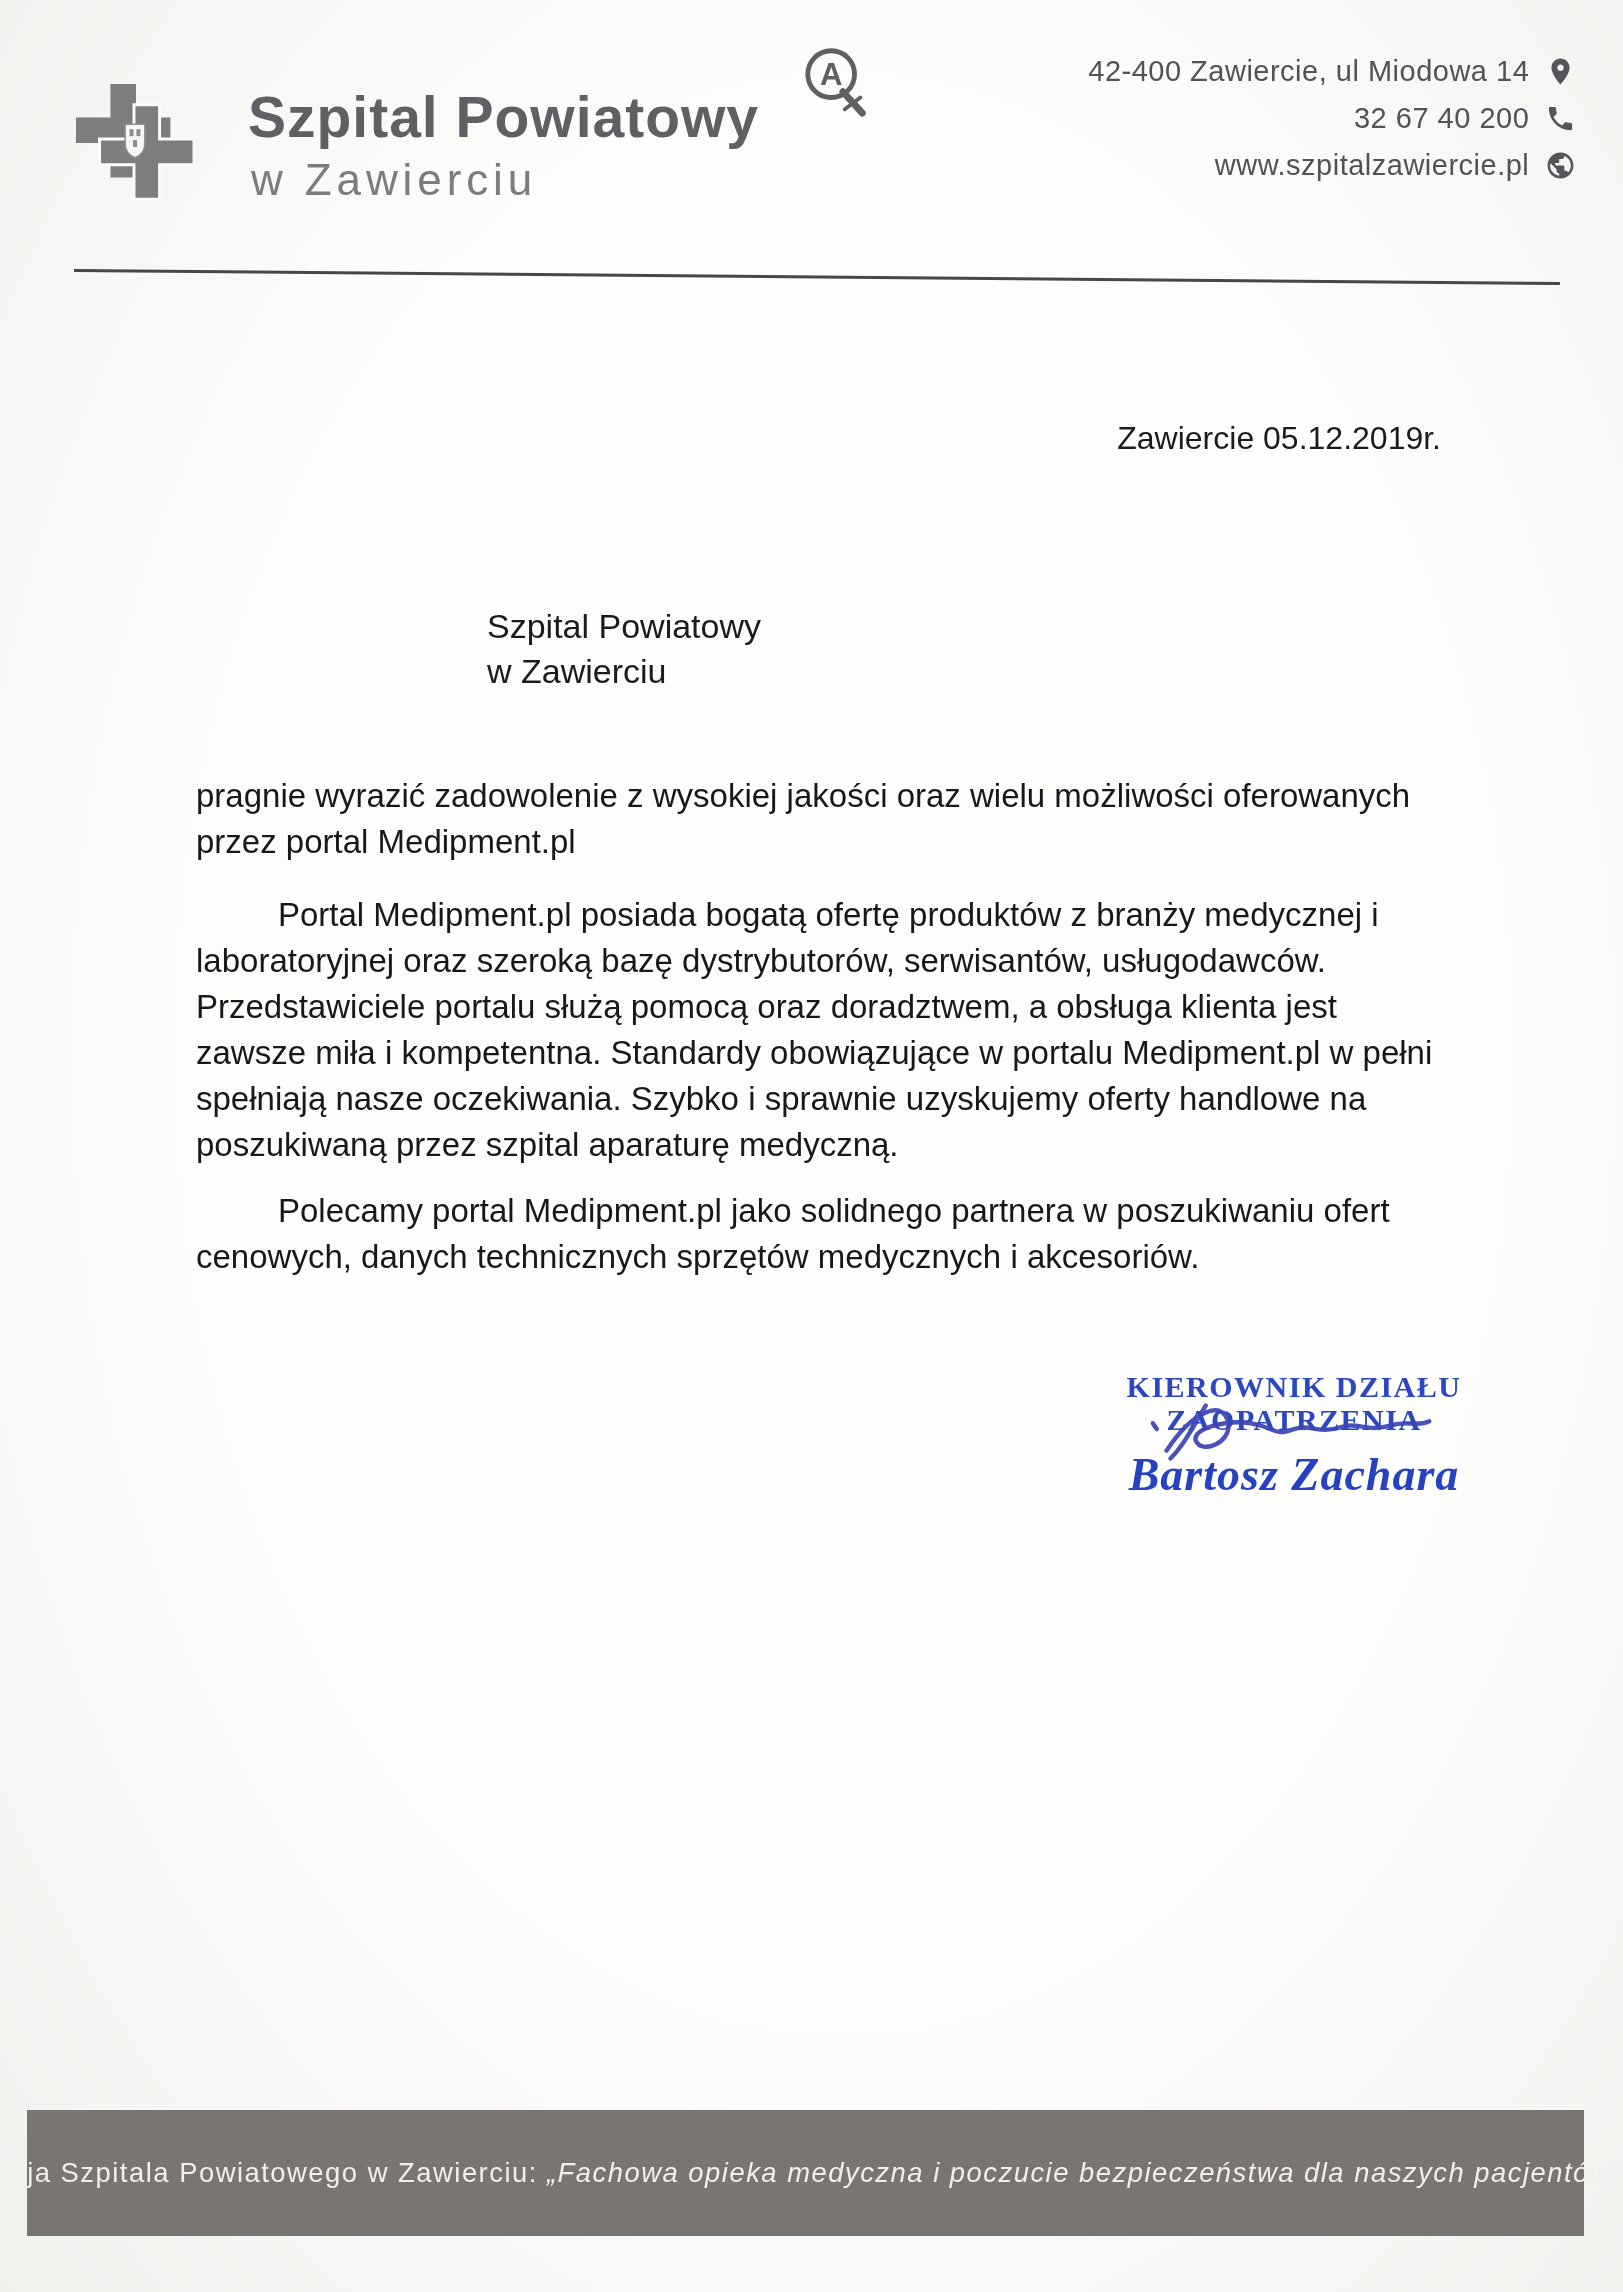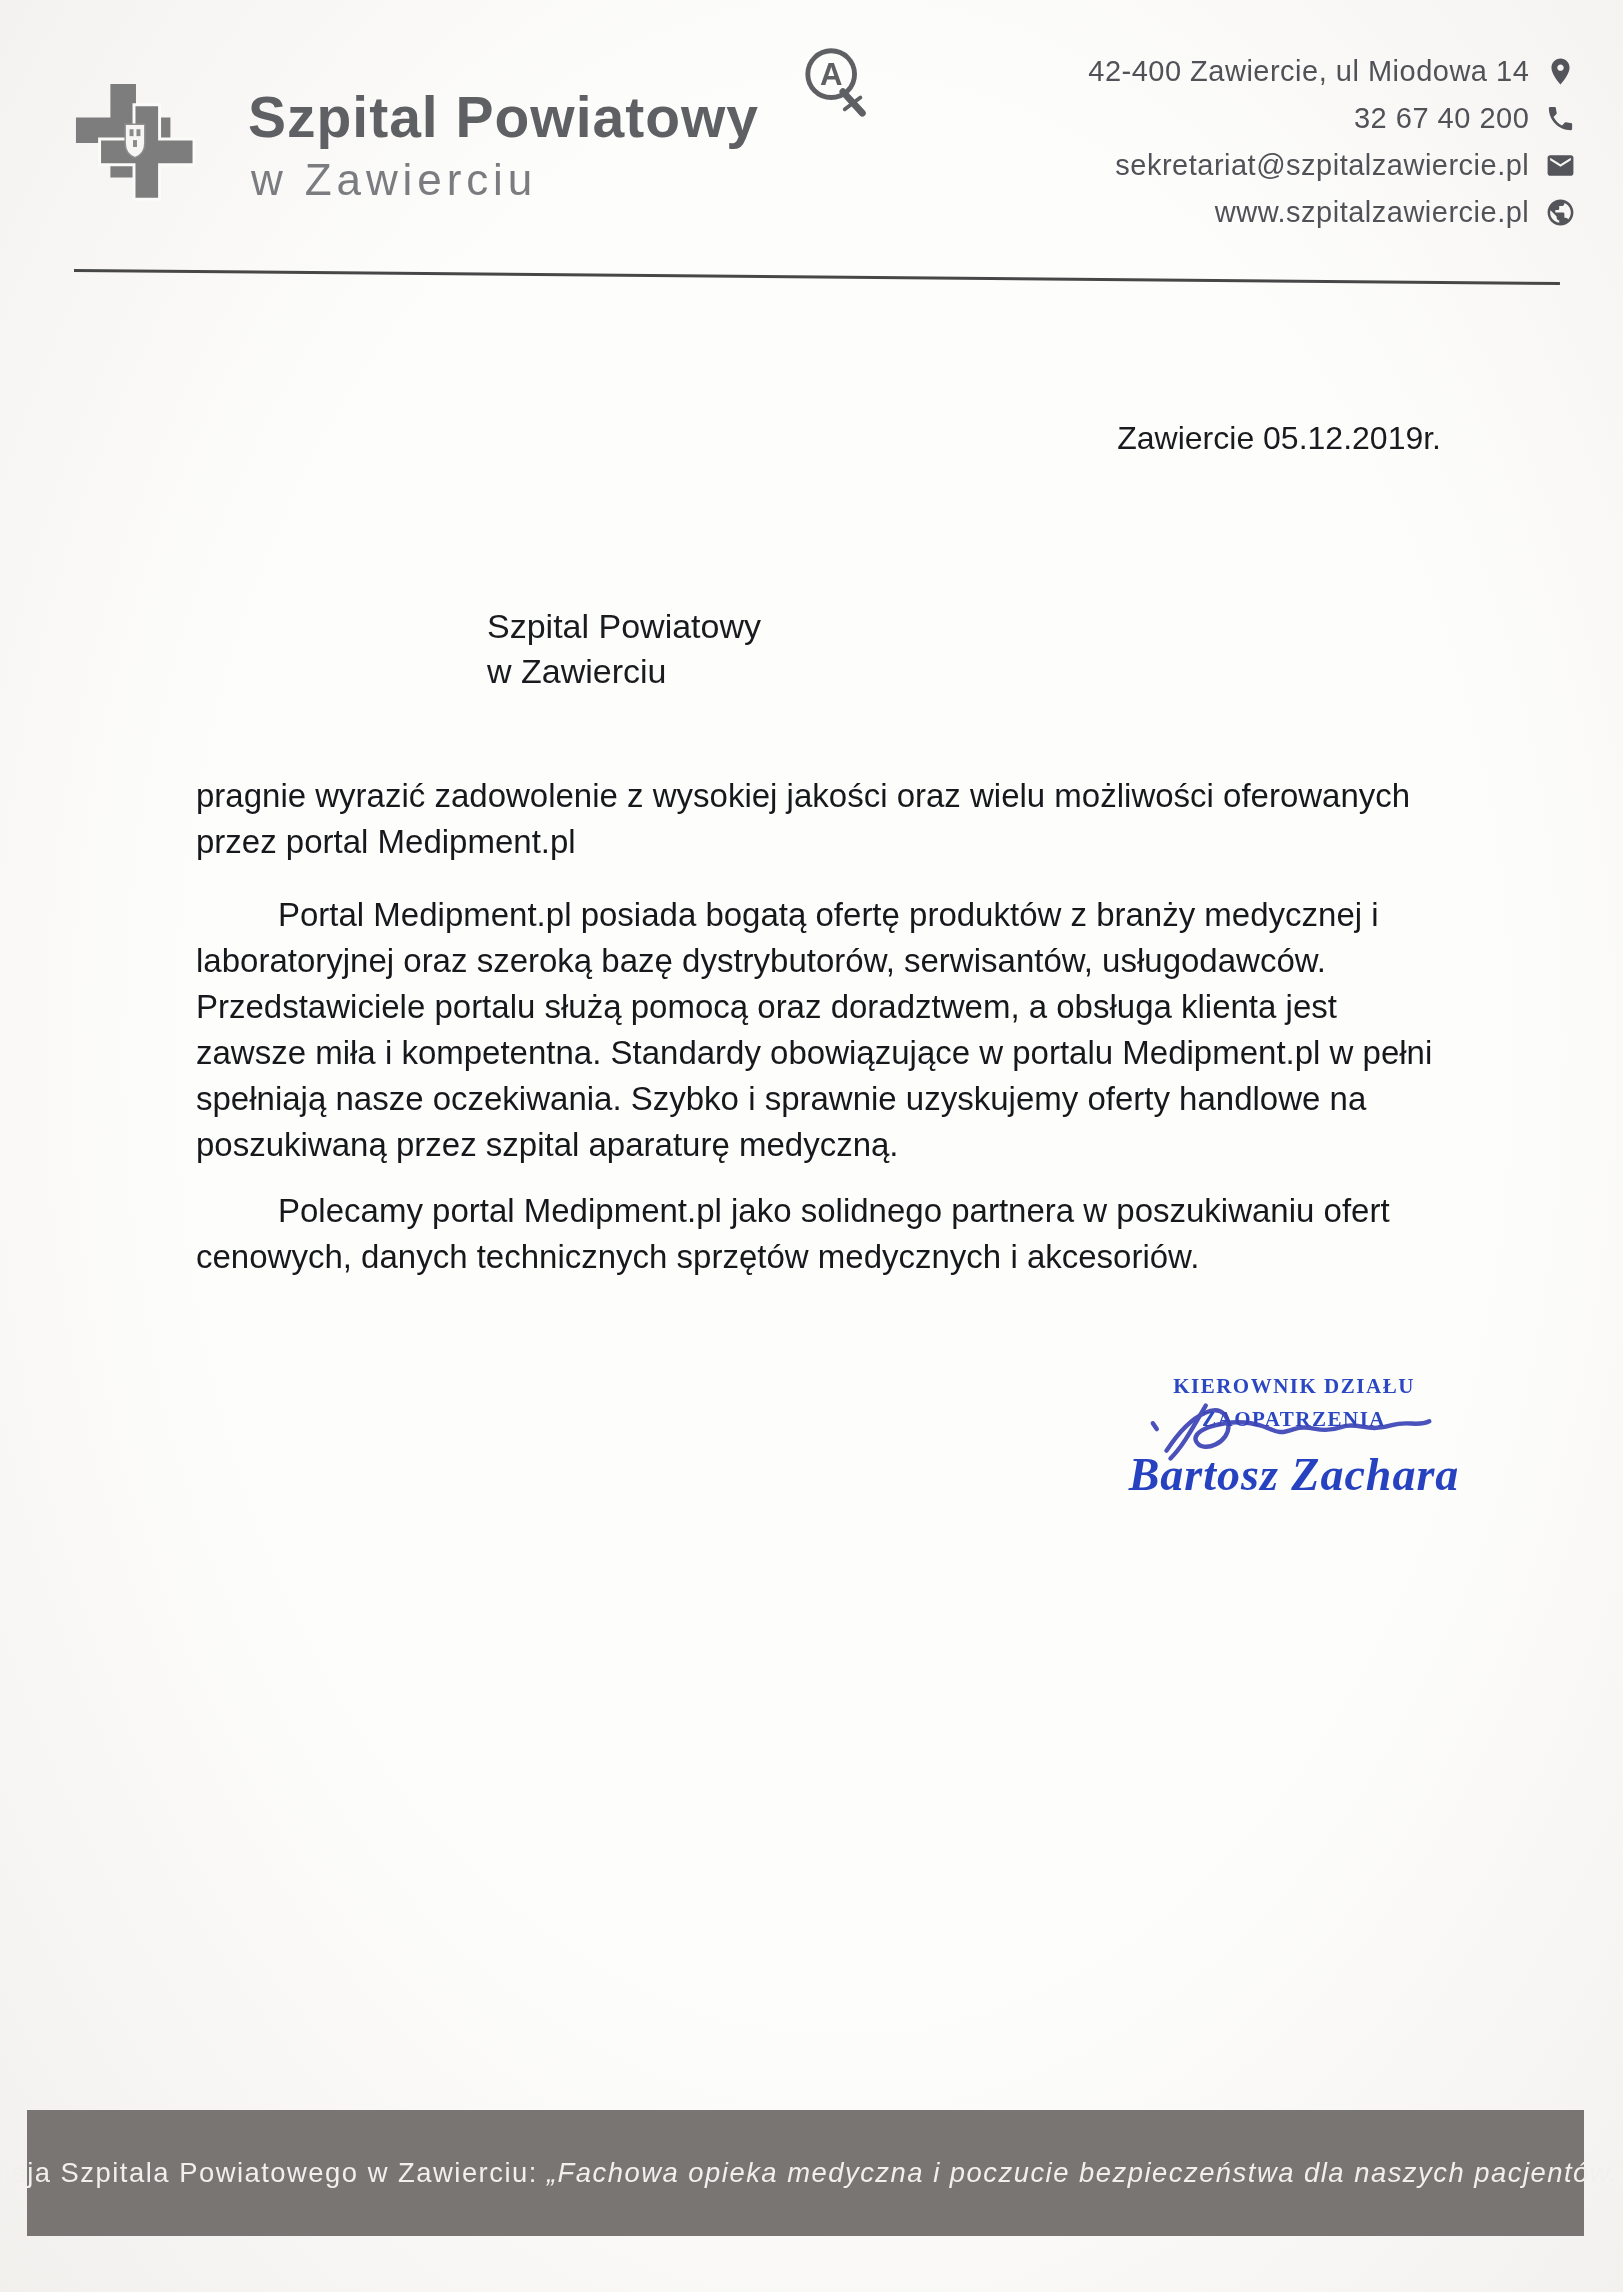--- a/index.html
+++ b/index.html
@@ -59,21 +59,21 @@
   .letter-body p.p2 { margin-bottom:20px; text-indent:82px; }
   .letter-body p.p3 { text-indent:82px; }
 
   
   .stamp {
     position:absolute; left:1108px; top:1370px; width:372px;
     text-align:center; color:#2b47c2;
   }
   .stamp-line {
     font-family:"Liberation Serif", serif; font-weight:700;
-    font-size:21px; letter-spacing:1.5px; line-height:33px;
+    font-size:30px; letter-spacing:1.5px; line-height:33px;
   }
   .signer-name {
     font-family:"Liberation Serif", serif; font-weight:700; font-style:italic;
     font-size:46px; color:#2742c0; margin-top:11.8px; letter-spacing:1px;
   }
   .signature-svg { position:absolute; left:1145px; top:1384px; width:294px; height:98px; }
 
   
   .footer-bar {
     position:absolute; left:26.5px; top:2110px; width:1557px; height:126px;
@@ -123,28 +123,20 @@
     </div>
     <div class="contact-row">
       <span class="contact-text">32 67 40 200</span>
       <span class="contact-icon">
         <svg viewBox="0 0 24 24">
             <path fill="#54555a" d="M6.62 10.79c1.44 2.83 3.76 5.14 6.59 6.59l2.2-2.21c.27-.27.67-.36 1.02-.24 1.12.37 2.33.57 3.57.57.55 0 1 .45 1 1V20c0 .55-.45 1-1 1-9.39 0-17-7.61-17-17 0-.55.45-1 1-1h3.5c.55 0 1 .45 1 1 0 1.25.2 2.45.57 3.57.11.35.03.74-.25 1.02l-2.2 2.2z"></path>
           </svg>
       </span>
     </div>
     <div class="contact-row">
-      <span class="contact-text">sekretariat@szpitalzawiercie.pl</span>
-      <span class="contact-icon">
-        <svg viewBox="0 0 24 24">
-            <path fill="#54555a" d="M20 4H4c-1.1 0-1.99.9-1.99 2L2 18c0 1.1.9 2 2 2h16c1.1 0 2-.9 2-2V6c0-1.1-.9-2-2-2zm0 4l-8 5-8-5V6l8 5 8-5v2z"></path>
-          </svg>
-      </span>
-    </div>
-    <div class="contact-row">
       <span class="contact-text">www.szpitalzawiercie.pl</span>
       <span class="contact-icon">
         <svg viewBox="0 0 24 24">
             <path fill="#54555a" d="M12 2C6.48 2 2 6.48 2 12s4.48 10 10 10 10-4.48 10-10S17.52 2 12 2zm-1 17.93c-3.95-.49-7-3.85-7-7.93 0-.62.08-1.21.21-1.79L9 15v1c0 1.1.9 2 2 2v1.93zm6.9-2.54c-.26-.81-1-1.39-1.9-1.39h-1v-3c0-.55-.45-1-1-1H8v-2h2c.55 0 1-.45 1-1V7h2c1.1 0 2-.9 2-2v-.41c2.93 1.19 5 4.06 5 7.41 0 2.08-.8 3.97-2.1 5.39z"></path>
           </svg>
       </span>
     </div>
   </div>
 
   <div class="header-rule"></div>

